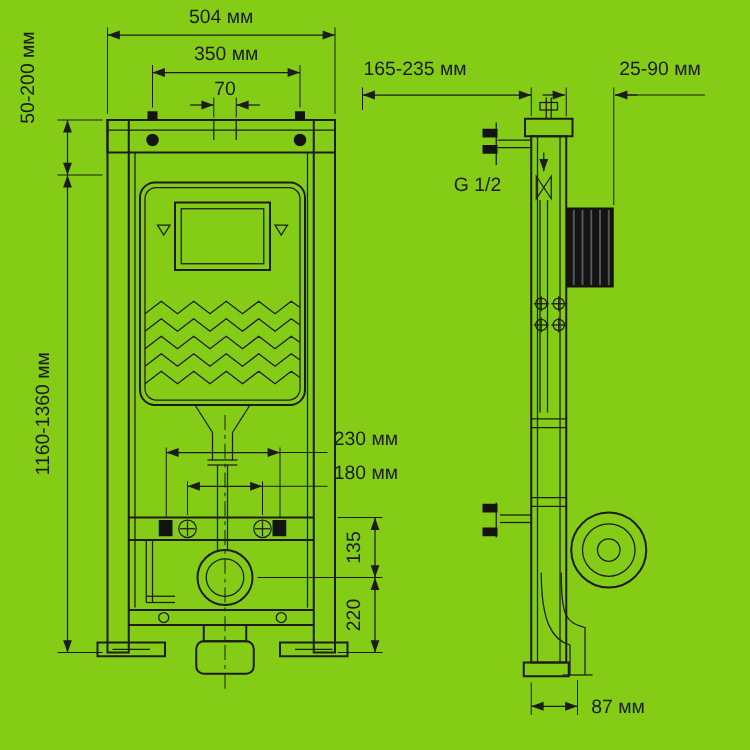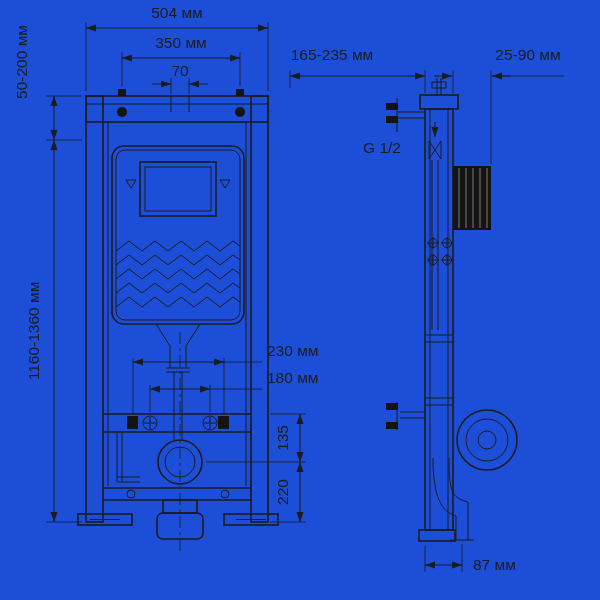--- a/index.html
+++ b/index.html
@@ -1,16 +1,16 @@
 <!DOCTYPE html>
 <html><head>
 <meta charset="utf-8">
 <style>
   html,body{margin:0;padding:0;background:#fff;}
-  .canvas{position:relative;width:600px;height:600px;background:#1d4ed8;overflow:hidden;
+  .canvas{position:relative;width:600px;height:600px;background:#84cc16;overflow:hidden;
           font-family:"Liberation Sans",sans-serif;}
   svg{position:absolute;left:0;top:0;}
   svg text{font-family:"Liberation Sans",sans-serif;font-size:15.5px;fill:#1c1c1c;}
   .ol{fill:none;stroke:#1c1c1c;stroke-width:1.6;}
   .tn{fill:none;stroke:#1c1c1c;stroke-width:1;}
   .ex{fill:none;stroke:#1c1c1c;stroke-width:0.8;}
   .dm{fill:none;stroke:#1c1c1c;stroke-width:1;}
   .fl{fill:#141414;stroke:none;}
   .ax{fill:none;stroke:#1c1c1c;stroke-width:0.8;stroke-dasharray:12 4 3 4;}
   .ridge{stroke:#5a5a5a;stroke-width:1.5;}

